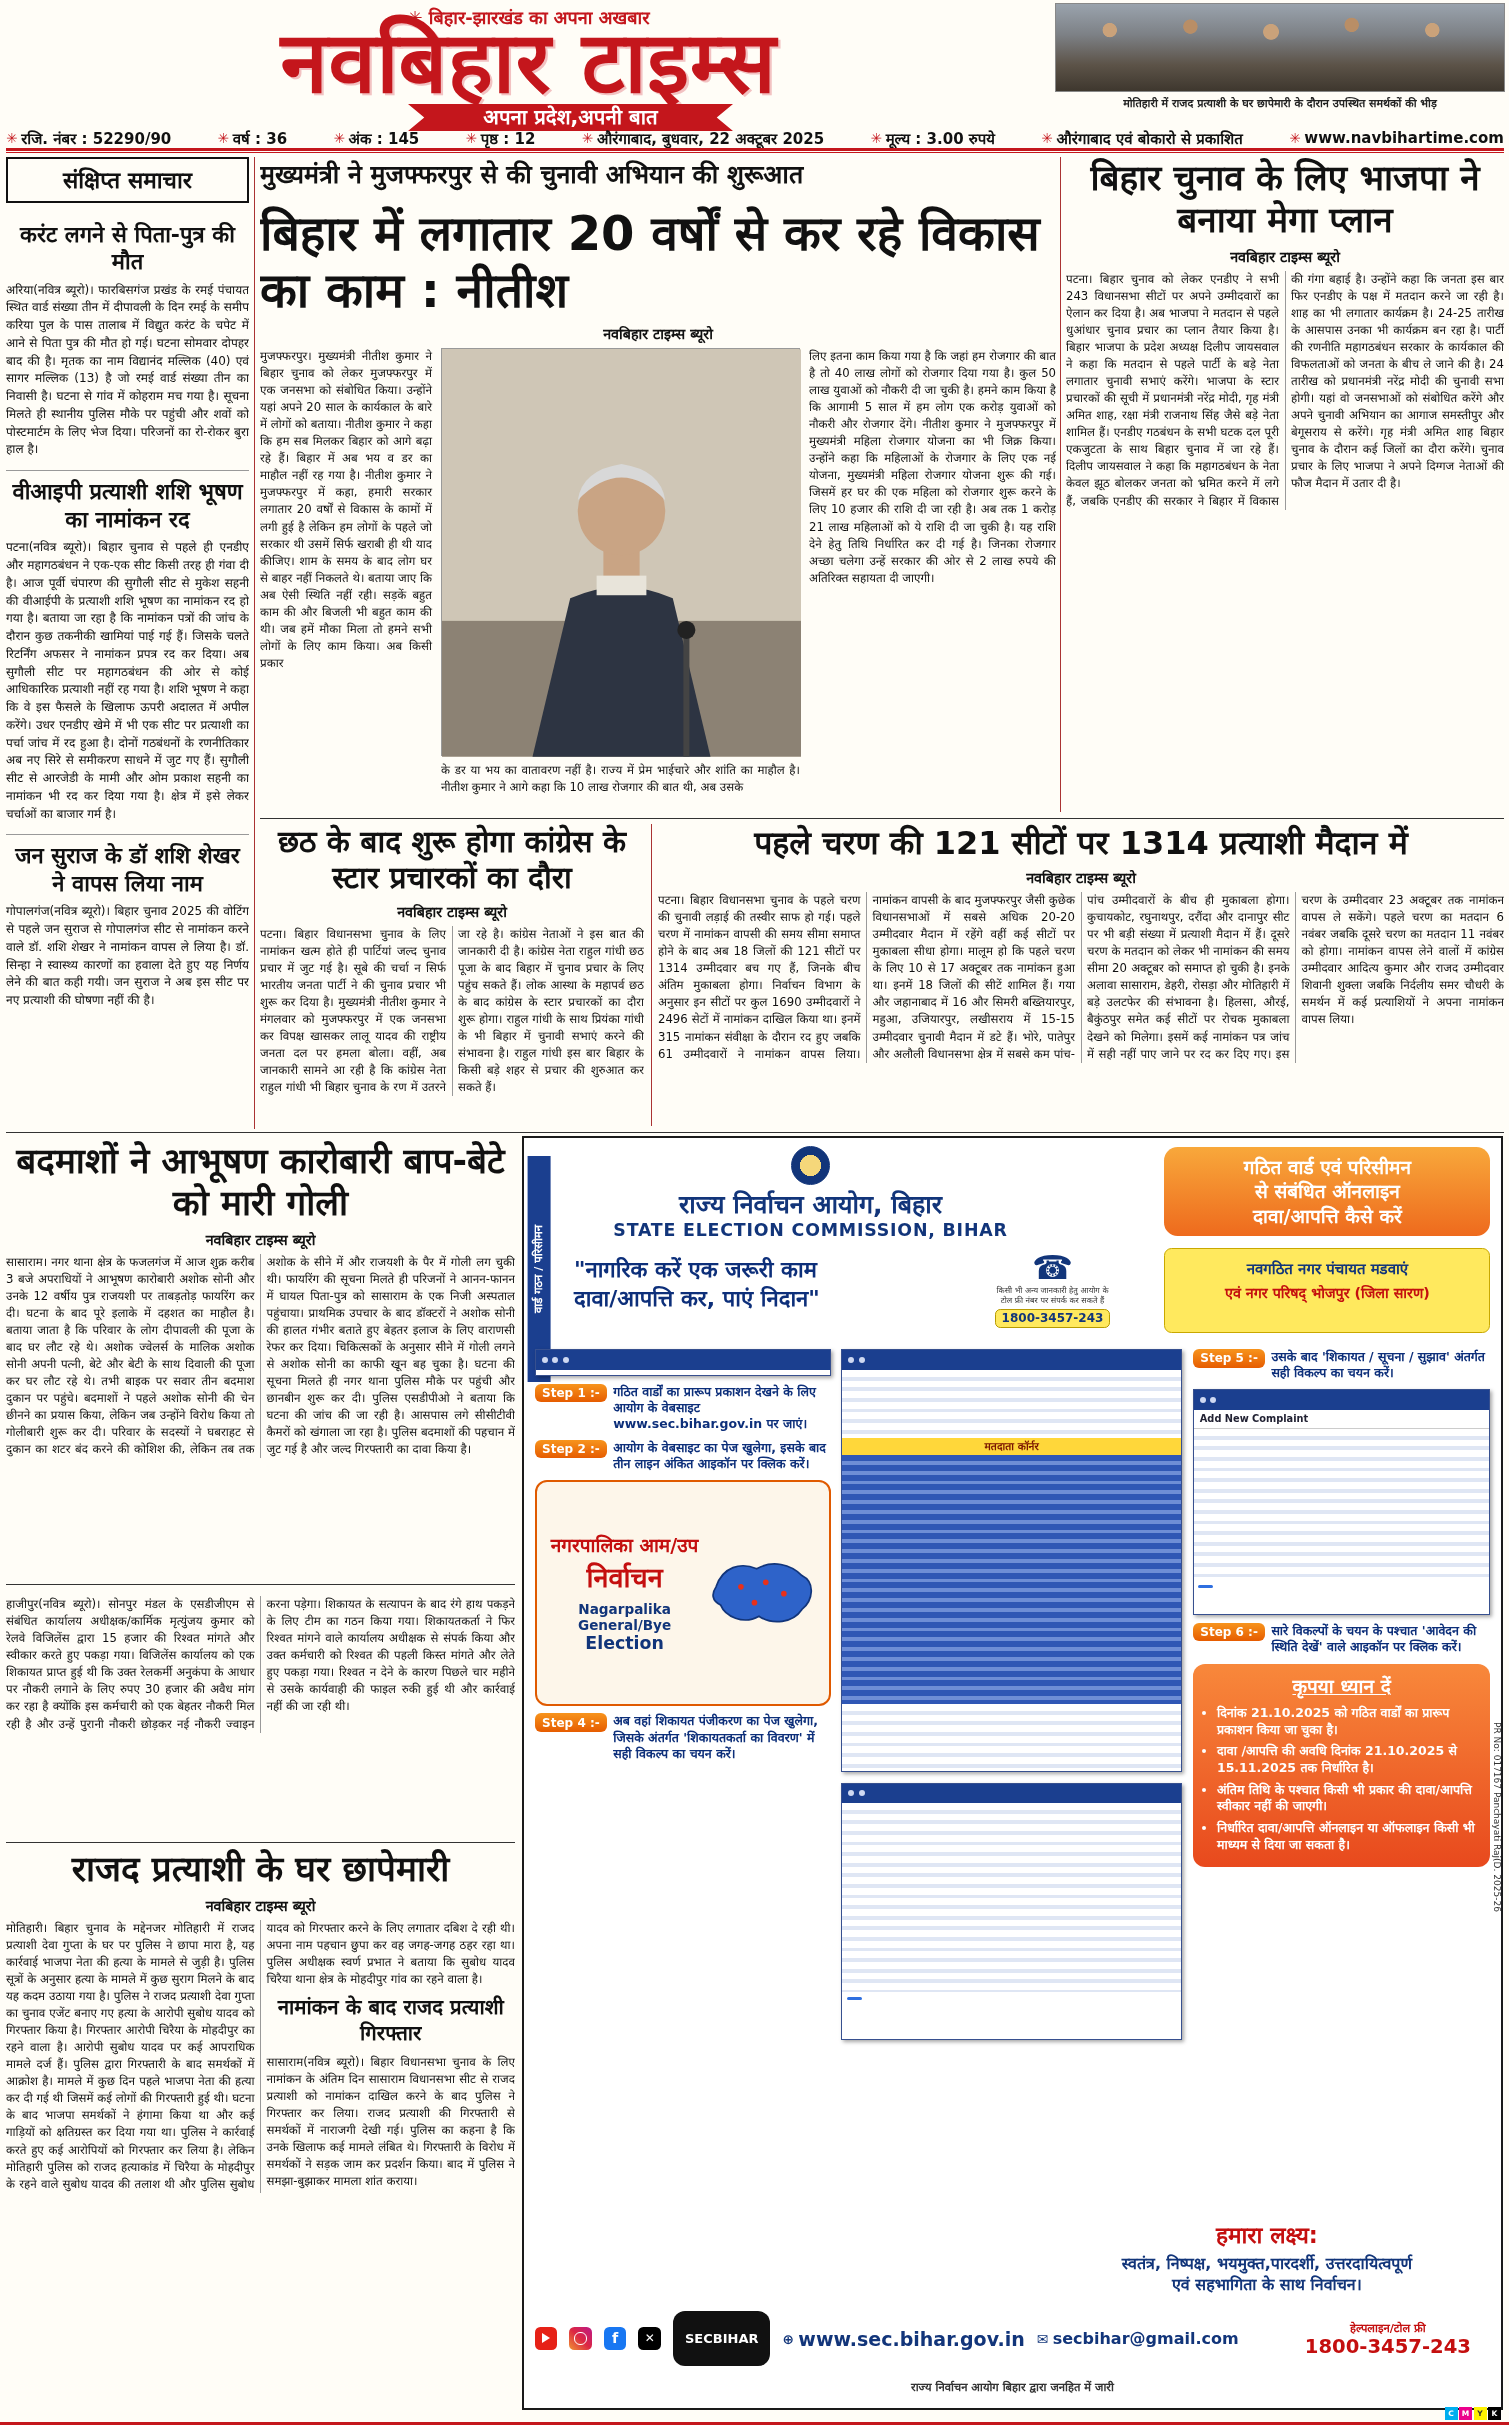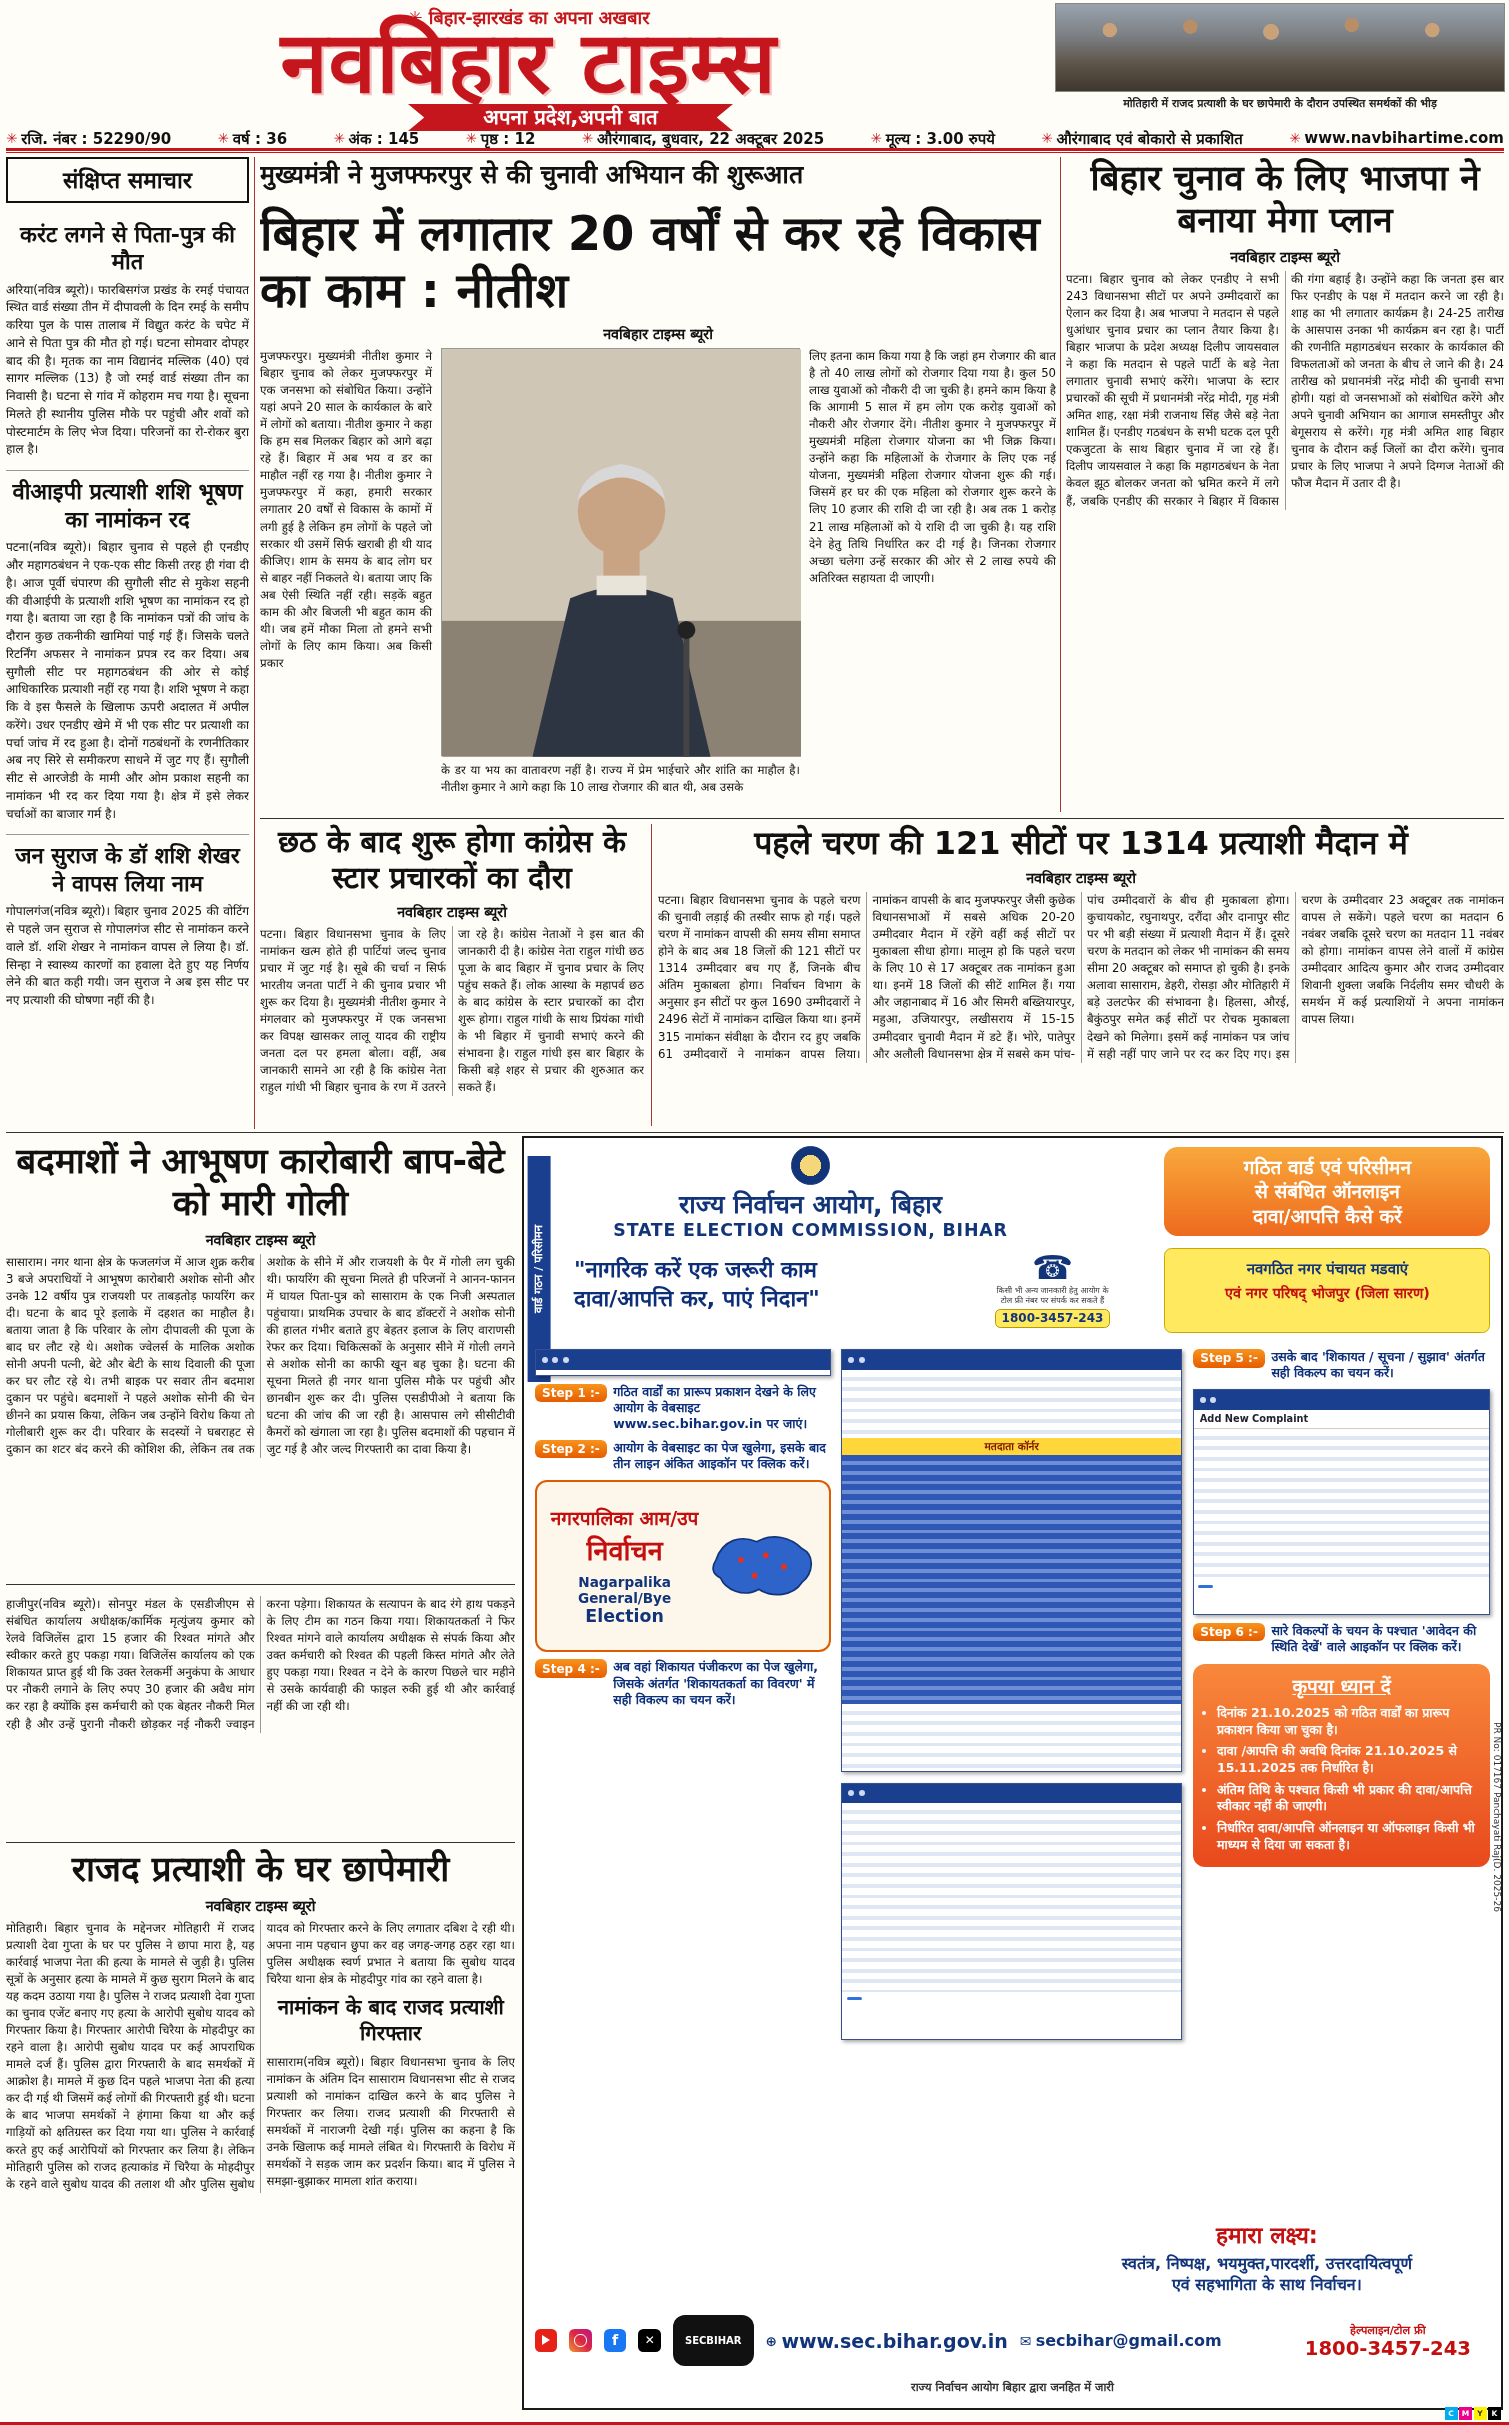--- a/index.html
+++ b/index.html
@@ -119,21 +119,21 @@
   .shot .lines { background:repeating-linear-gradient(#ffffff 0 6.8px,#dfe6f4 6.8px 10.6px); }
   .shot .panel { background:#2f57b5; }
   .shot .band { background:#ffd73a; color:#7a1500; font-weight:bold; font-size:10.6px;
                 text-align:center; padding:1.5px 0; }
   .shot .plines { background:repeating-linear-gradient(#2f57b5 0 6px,#6e8ed6 6px 9.8px); }
   .shot .btn { display:inline-block; background:#2f6fe0; color:#fff; font-size:8.3px;
                border-radius:3px; padding:1.5px 7.5px; margin:4.5px; }
   .shot .ttl { font-size:9.8px; font-weight:bold; color:#223; padding:3.8px 6px; border-bottom:0.8px solid #ccc; }
 
   .program-card { border:2.3px solid #e05a00; border-radius:12px; background:#fdf6ea;
-                  display:flex; gap:3px; padding:9px; align-items:center; height:172px; margin:7.5px 0; }
+                  display:flex; gap:3px; padding:9px; align-items:center; height:226px; margin:7.5px 0; }
   .program-card .txt { flex:1; text-align:center; }
   .pc1 { color:#c40f0f; font-size:19px; font-weight:800; }
   .pc2 { color:#c40f0f; font-size:27px; font-weight:800; }
   .pc3 { color:#12357a; font-size:13.6px; font-weight:800; margin-top:6px; }
   .pc4 { color:#12357a; font-size:17.4px; font-weight:800; }
 
   .notes { background:linear-gradient(180deg,#f8883b,#e8491d); border-radius:12px; color:#fff;
            padding:9px 10.6px; margin-top:9px; }
   .notes h4 { text-align:center; font-size:19px; text-decoration:underline; margin-bottom:6px; }
   .notes li { font-size:12.5px; font-weight:bold; line-height:1.35; margin:4.5px 0 4.5px 13.6px; }
@@ -144,21 +144,21 @@
 
   .ad-footer { position:absolute; left:10.6px; right:30px; bottom:42px; display:flex;
                align-items:center; gap:12px; }
   .soc { width:22.6px; height:22.6px; border-radius:5.3px; position:relative; flex:none; }
   .soc.yt { background:#e62117; } .soc.yt i { position:absolute; left:7.5px; top:6px; width:0; height:0;
             border-left:8.3px solid #fff; border-top:5.3px solid transparent; border-bottom:5.3px solid transparent; }
   .soc.ig { background:linear-gradient(45deg,#f09433,#dc2743,#bc1888); }
   .soc.ig i { position:absolute; inset:4.5px; border:1.9px solid #fff; border-radius:6px; }
   .soc.fb { background:#1877f2; color:#fff; font-weight:800; text-align:center; line-height:22.6px; font-size:14.3px; }
   .soc.x  { background:#000; color:#fff; font-weight:800; text-align:center; line-height:22.6px; font-size:12px; }
-  .sec-pill { background:#111; color:#fff; font-weight:800; font-size:10px; border-radius:12px;
+  .sec-pill { background:#111; color:#fff; font-weight:800; font-size:13px; border-radius:12px;
               padding:20px 12px; flex:none; }
   .furl { color:#12357a; font-size:19px; font-weight:800; display:flex; align-items:center; gap:4.5px; }
   .fmail { color:#12357a; font-size:16px; font-weight:800; display:flex; align-items:center; gap:4.5px; }
   .helpline { text-align:center; flex:none; margin-left:auto; }
   .helpline .hl { color:#c40f0f; font-size:11.3px; font-weight:bold; }
   .helpline .hn { color:#c40f0f; font-size:19.6px; font-weight:800; }
   .jari { position:absolute; left:0; right:0; bottom:13.6px; text-align:center; font-size:11.3px;
           color:#333; font-weight:bold; }
   .pr-no { position:absolute; right:-0.8px; top:46%; writing-mode:vertical-rl; font-size:9px; color:#333; }
 

